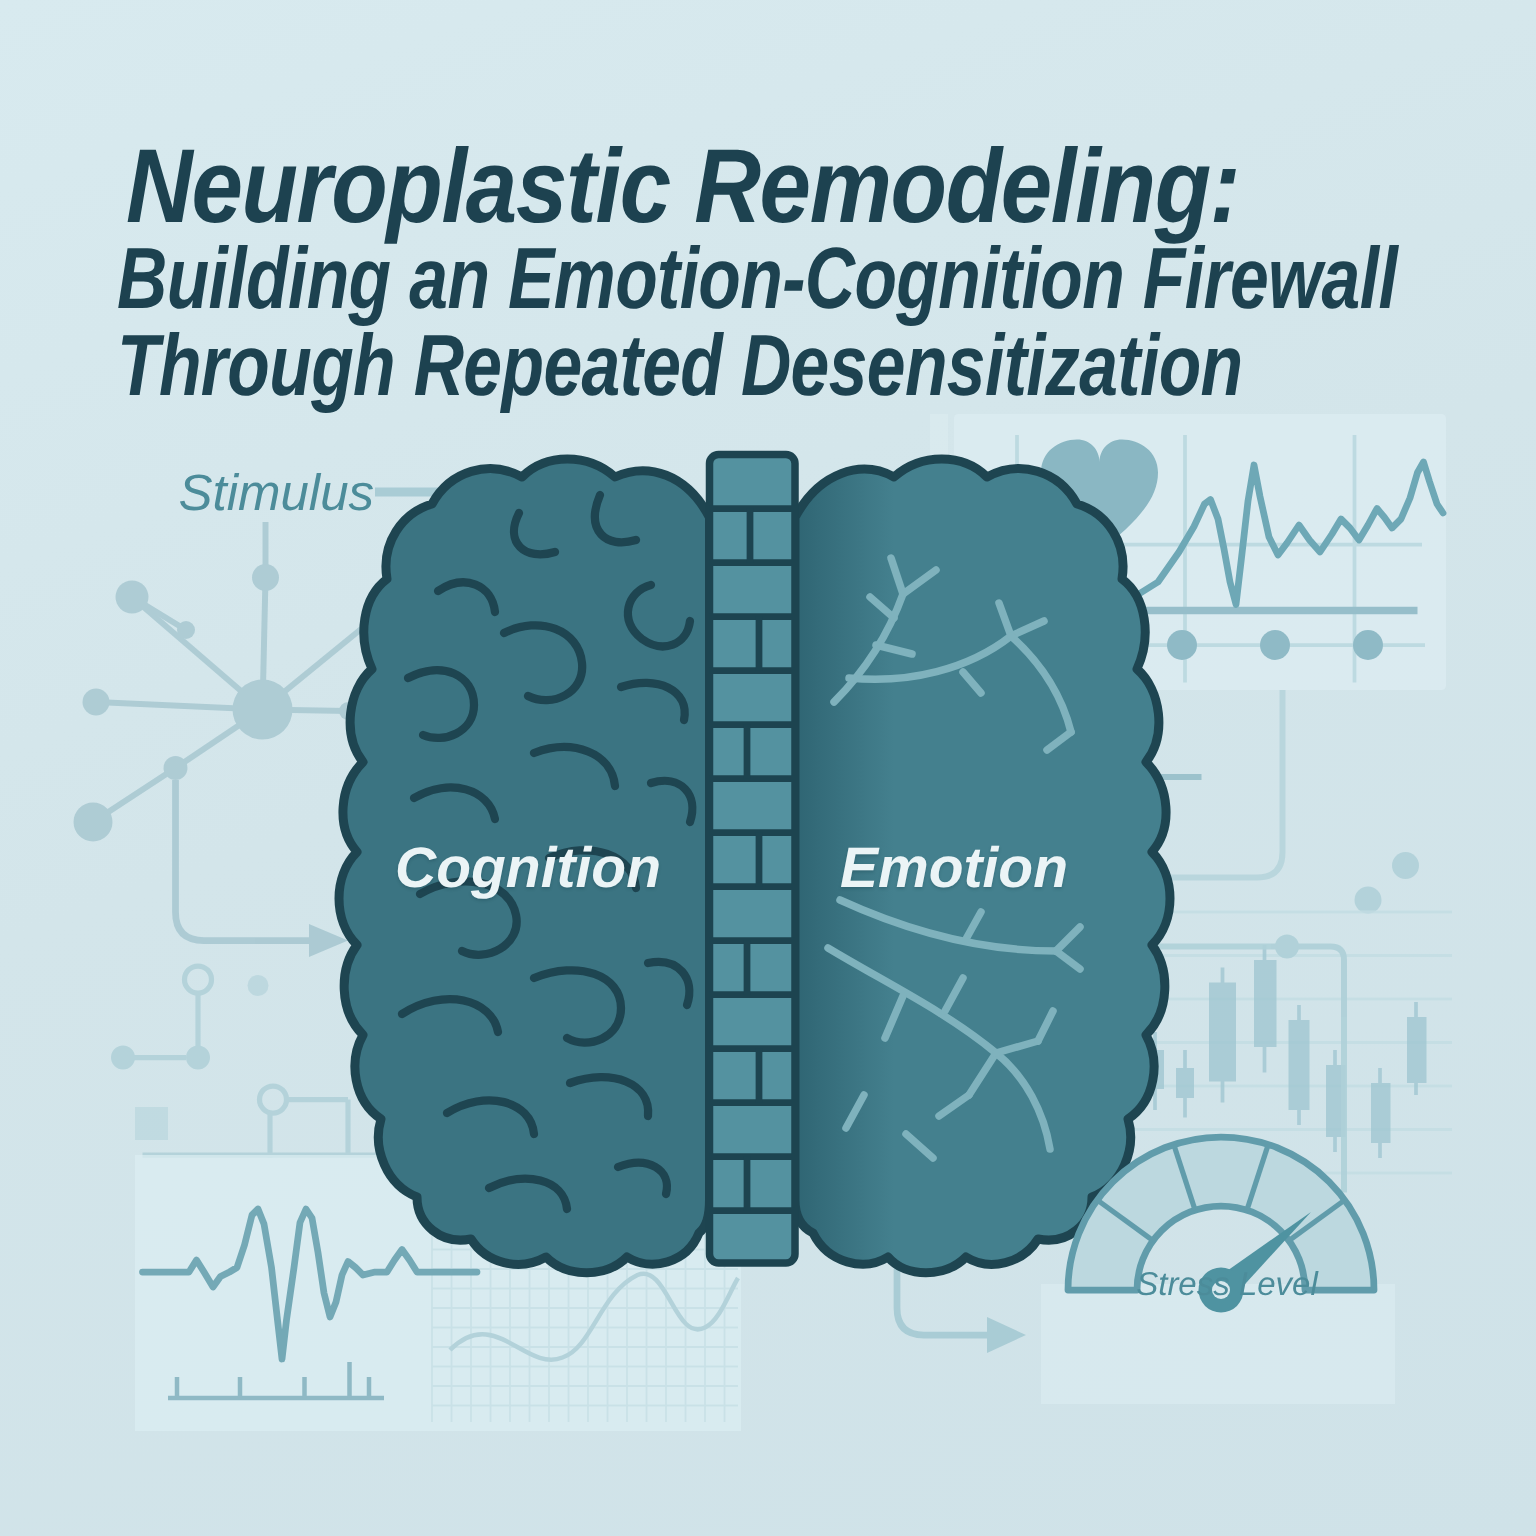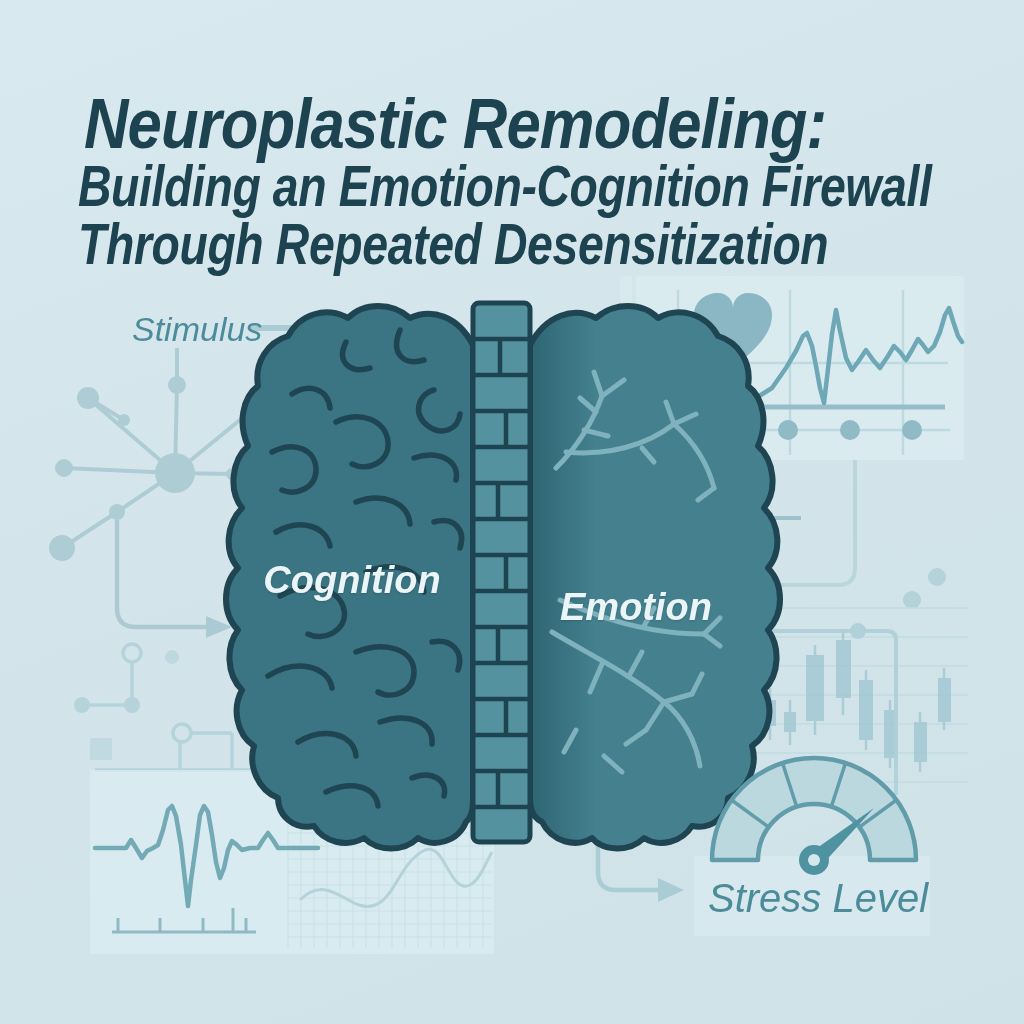--- a/index.html
+++ b/index.html
@@ -14,26 +14,26 @@
   .stage svg{position:absolute;left:0;top:0;}
   .txt{position:absolute;white-space:nowrap;}
   .title-line{
     color:#1d4250;font-weight:700;
     transform-origin:left top;
   }
   .t1{left:84px;top:84px;font-size:70px;transform:scaleX(.88);letter-spacing:-1px;}
   .t2{left:78px;top:152px;font-size:58px;transform:scaleX(.80);letter-spacing:-.5px;}
   .t3{left:78px;top:210px;font-size:58px;transform:scaleX(.80);letter-spacing:-.5px;}
   .flow-label{color:#4c8c9a;font-weight:500;}
-  .lbl-stimulus{left:132px;top:310px;font-size:34px;}
+  .lbl-stimulus{left:119px;top:310px;font-size:34px;}
   .lbl-response{left:806px;top:500px;font-size:31px;}
-  .lbl-stress{left:818px;top:876px;font-size:40px;transform:translateX(-50%);}
+  .lbl-stress{left:818px;top:843px;font-size:22px;transform:translateX(-50%);}
   .brain-label{color:#ebf4f6;font-weight:600;font-size:38px;transform:translate(-50%,-50%);text-shadow:0 1px 2px rgba(20,60,70,.25);}
   .lbl-cognition{left:352px;top:580px;}
-  .lbl-emotion{left:636px;top:580px;margin-top:27px;}
+  .lbl-emotion{left:636px;top:580px;}
 </style>
 </head>
 <body>
 
 <div class="stage">
 
 <svg width="1024" height="1024" viewBox="0 0 1024 1024">
   <defs>
     <linearGradient id="gradR" gradientUnits="userSpaceOnUse" x1="530" y1="0" x2="596" y2="0">
       <stop offset="0" stop-color="#2f6573"></stop>

